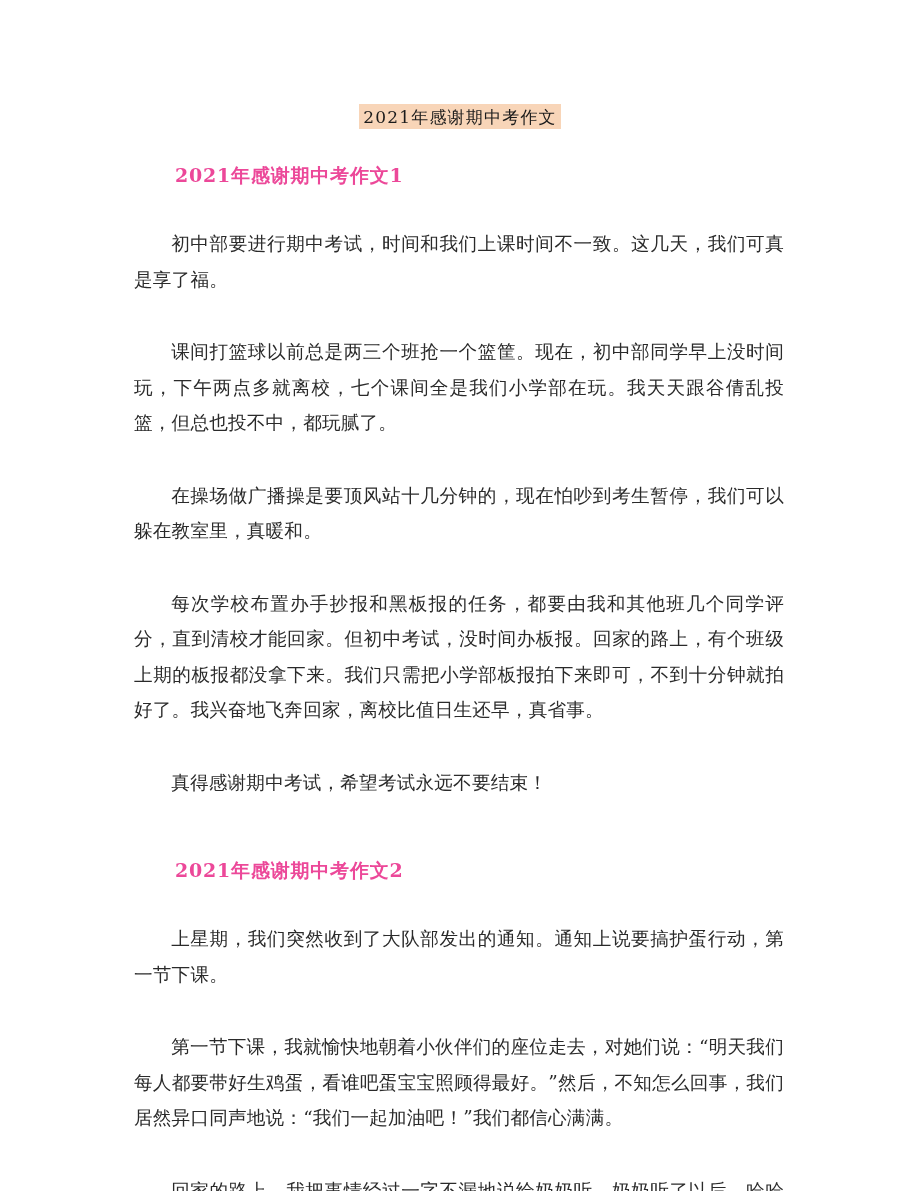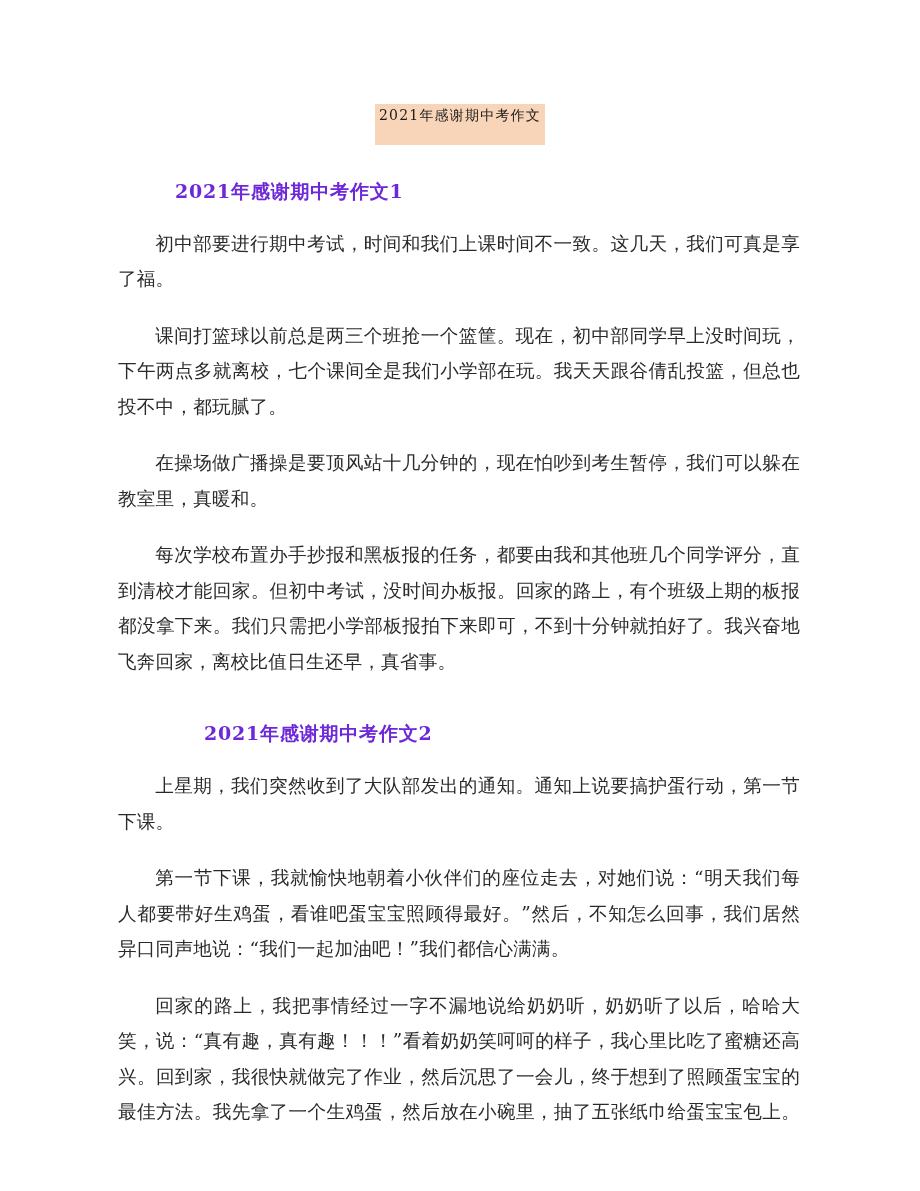--- a/index.html
+++ b/index.html
@@ -28,54 +28,54 @@
   
   .doc-title-wrap {
     width: 100%;
     text-align: center;
     margin: 0;
     padding-top: 104px;
   }
   .doc-title {
     display: inline-block;
     background: #f8d5b8;
-    padding: 3px 4px 20px 4px;
-    font-size: 14px;
+    padding: 3px 4px 1px 4px;
+    font-size: 17px;
     line-height: 1.25;
     letter-spacing: 1.2px;
     font-weight: 400;
     color: #1b1b1b;
     white-space: nowrap;
   }
 
   
   .section-heading {
     font-size: 19px;
     font-weight: bold;
     letter-spacing: 0.8px;
-    color: #6d28d9;
+    color: #ec4899;
     margin: 0;
     padding-left: 175px;
   }
   .heading-1 { padding-top: 34px; }
-  .heading-2 { padding-top: 42px; margin-left: 29px; }
+  .heading-2 { padding-top: 42px; }
 
   
   .body-block {
     padding-left: 118px;
     padding-right: 120px;
   }
   .para {
     font-size: 18.6px;
     line-height: 35.5px;
     letter-spacing: 0.2px;
     text-align: justify;
     text-justify: inter-ideograph;
     text-indent: 2em;
-    margin: 0;
+    margin: 16px;
     padding-top: 21px;
     color: #2a2a2a;
     word-break: break-all;
   }
 
   
   .para.clipped {
     max-height: 150px;
     overflow: hidden;
   }
@@ -89,20 +89,21 @@
     <span class="doc-title">2021年感谢期中考作文</span>
   </div>
 
   <div class="section-heading heading-1">2021年感谢期中考作文1</div>
 
   <div class="body-block">
     <p class="para">初中部要进行期中考试，时间和我们上课时间不一致。这几天，我们可真是享了福。</p>
     <p class="para">课间打篮球以前总是两三个班抢一个篮筐。现在，初中部同学早上没时间玩，下午两点多就离校，七个课间全是我们小学部在玩。我天天跟谷倩乱投篮，但总也投不中，都玩腻了。</p>
     <p class="para">在操场做广播操是要顶风站十几分钟的，现在怕吵到考生暂停，我们可以躲在教室里，真暖和。</p>
     <p class="para">每次学校布置办手抄报和黑板报的任务，都要由我和其他班几个同学评分，直到清校才能回家。但初中考试，没时间办板报。回家的路上，有个班级上期的板报都没拿下来。我们只需把小学部板报拍下来即可，不到十分钟就拍好了。我兴奋地飞奔回家，离校比值日生还早，真省事。</p>
+    <p class="para">真得感谢期中考试，希望考试永远不要结束！</p>
   </div>
 
   <div class="section-heading heading-2">2021年感谢期中考作文2</div>
 
   <div class="body-block">
     <p class="para">上星期，我们突然收到了大队部发出的通知。通知上说要搞护蛋行动，第一节下课。</p>
     <p class="para">第一节下课，我就愉快地朝着小伙伴们的座位走去，对她们说：“明天我们每人都要带好生鸡蛋，看谁吧蛋宝宝照顾得最好。”然后，不知怎么回事，我们居然异口同声地说：“我们一起加油吧！”我们都信心满满。</p>
     <p class="para clipped">回家的路上，我把事情经过一字不漏地说给奶奶听，奶奶听了以后，哈哈大笑，说：“真有趣，真有趣！！！”看着奶奶笑呵呵的样子，我心里比吃了蜜糖还高兴。回到家，我很快就做完了作业，然后沉思了一会儿，终于想到了照顾蛋宝宝的最佳方法。我先拿了一个生鸡蛋，然后放在小碗里，抽了五张纸巾给蛋宝宝包上。我又想：如果鸡蛋碎了会怎么样？想到了这里，我从柜子里拿出两个保鲜袋，把鸡</p>
   </div>
 

